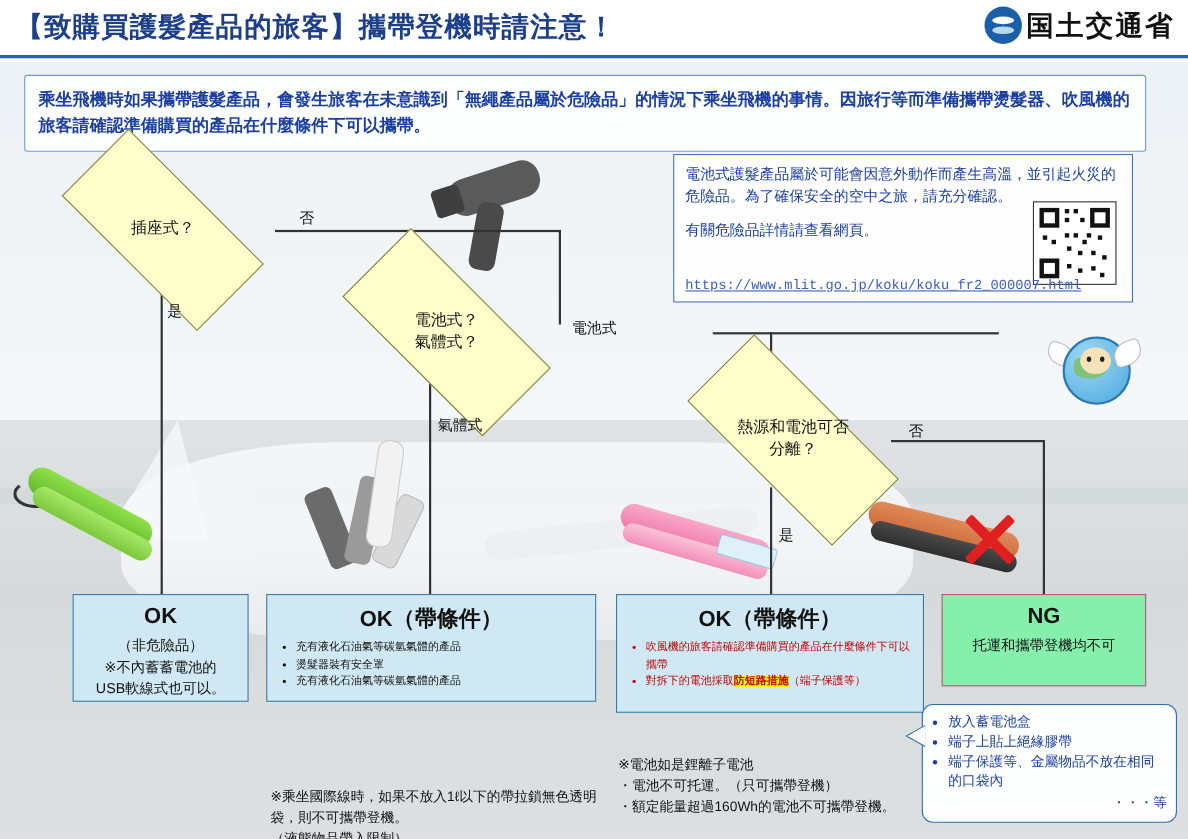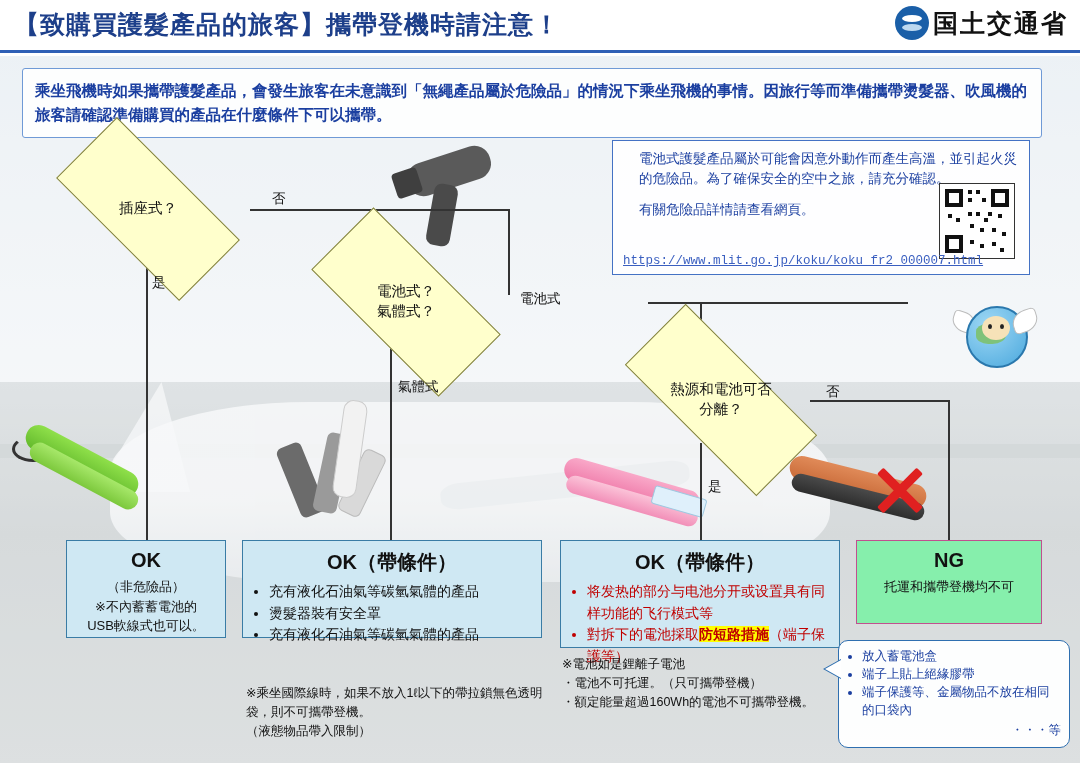--- a/index.html
+++ b/index.html
@@ -60,21 +60,21 @@
     border-radius:3px;padding:10px 12px;box-sizing:border-box;
   }
   #intro p{margin:0;font-size:15.5px;line-height:1.55;color:#1b3fa0;font-weight:bold;}
 
   
   #notebox{
     position:absolute;left:612px;top:140px;width:418px;height:135px;
     border:1px solid #4472c4;background:rgba(255,255,255,.9);
     box-sizing:border-box;padding:8px 10px;
   }
-  #notebox p{margin:0 0 10px 16px;font-size:13.5px;line-height:1.5;color:#1b3fa0;}
+  #notebox p{margin:0 0 10px 0;font-size:13.5px;line-height:1.5;color:#1b3fa0;}
   #notebox .linkline{position:absolute;left:10px;bottom:6px;}
   #notebox a{font-size:12.5px;color:#3a5fc0;font-family:"Liberation Mono","DejaVu Sans Mono",monospace;
     text-decoration:underline;margin-top:25px;}
   #qr{position:absolute;right:14px;top:42px;width:74px;height:74px;background:#fff;
     border:1px solid #333;}
   #qr i{position:absolute;background:#111;display:block;}
 
   
   .diamond{
     position:absolute;background:#ffffcc;border:1px solid #7f7f3f;
@@ -89,25 +89,25 @@
   .line{position:absolute;background:#333;}
 
   .outbox{
     position:absolute;box-sizing:border-box;border:1px solid #3a7ca5;
     background:#cfe8f3;padding:8px 10px;
   }
   .outbox.ng{background:#86efac;border-color:#c0508f;}
   .outbox h3{margin:0 0 5px 0;text-align:center;font-size:20px;font-weight:bold;color:#111;}
   .outbox .sub{text-align:center;font-size:13px;line-height:1.5;color:#111;}
   .outbox ul{margin:2px 0 0 0;padding-left:16px;}
-  .outbox li{font-size:14px;line-height:1.55;color:#111;}
+  .outbox li{font-size:10px;line-height:1.55;color:#111;}
   .outbox li.red{color:#c00000;}
   .hl{background:#ffff00;font-weight:bold;color:#c00000;}
 
-  .footnote{position:absolute;font-size:12.5px;line-height:1.5;color:#111;}
+  .footnote{position:absolute;font-size:12.5px;line-height:1.5;color:#111;margin-top:31px;}
 
   
   #callout{
     position:absolute;left:838px;top:640px;width:232px;height:108px;
     border:1px solid #2f6fb0;background:rgba(255,255,255,.95);border-radius:10px;
     box-sizing:border-box;padding:6px 8px;
   }
   #callout ul{margin:0;padding-left:15px;}
   #callout li{font-size:12.5px;line-height:1.45;color:#1b3fa0;}
   #callout .etc{text-align:right;font-size:12.5px;color:#1b3fa0;margin-top:2px;}
@@ -331,21 +331,21 @@
   <ul>
     <li>充有液化石油氣等碳氫氣體的產品</li>
     <li>燙髮器裝有安全罩</li>
     <li>充有液化石油氣等碳氫氣體的產品</li>
   </ul>
 </div>
 
 <div class="outbox" style="left:560px;top:540px;width:280px;height:108px;">
   <h3>OK（帶條件）</h3>
   <ul>
-    <li class="red">将发热的部分与电池分开或设置具有同样功能的飞行模式等</li>
+    <li class="red">吹風機的旅客請確認準備購買的產品在什麼條件下可以攜帶</li>
     <li class="red">對拆下的電池採取<span class="hl">防短路措施</span>（端子保護等）</li>
   </ul>
 </div>
 
 <div class="outbox ng" style="left:856px;top:540px;width:186px;height:84px;">
   <h3>NG</h3>
   <div class="sub">托運和攜帶登機均不可</div>
 </div>
 
 <div class="footnote" style="left:246px;top:684px;width:300px;white-space:pre-line;">※乘坐國際線時，如果不放入1ℓ以下的帶拉鎖無色透明袋，則不可攜帶登機。

